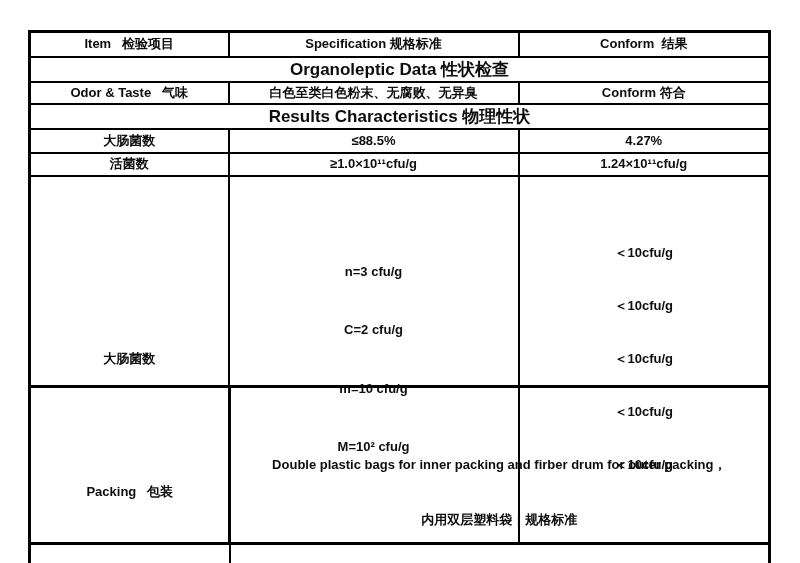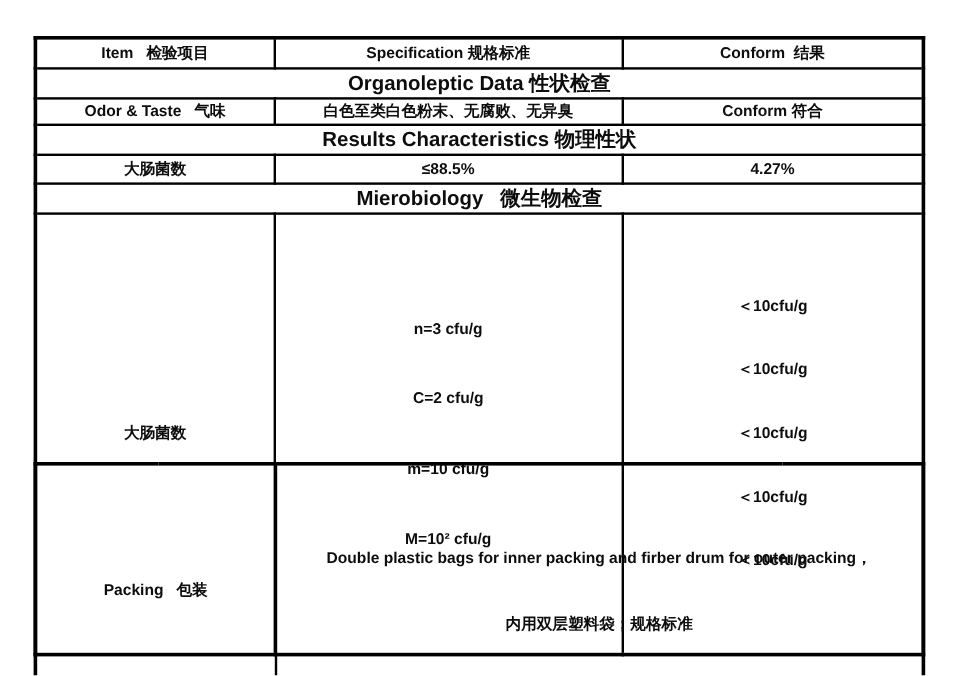--- a/index.html
+++ b/index.html
@@ -73,24 +73,26 @@
       <tr style="height:23px">
         <td class="section-cell" colspan="3">Results Characteristics 物理性状</td>
       </tr>
 
       <tr style="height:24px">
         <td>大肠菌数</td>
         <td>≤88.5%</td>
         <td>4.27%</td>
       </tr>
 
+      <tr style="height:23px">
+        <td>活菌数</td>
+        <td>≥1.0×10¹¹cfu/g</td>
+        <td>1.24×10¹¹cfu/g</td>
+      </tr>
 
-      <tr style="height:23px">
-        <td class="section-cell" colspan="3">Mierobiology   微生物检查</td>
-      </tr>
 
       <tr style="height:103px">
         <td>大肠菌数</td>
         <td>
           <div class="lines">
             <div>n=3 cfu/g</div>
             <div>C=2 cfu/g</div>
             <div>m=10 cfu/g</div>
             <div>M=10² cfu/g</div>
           </div>

